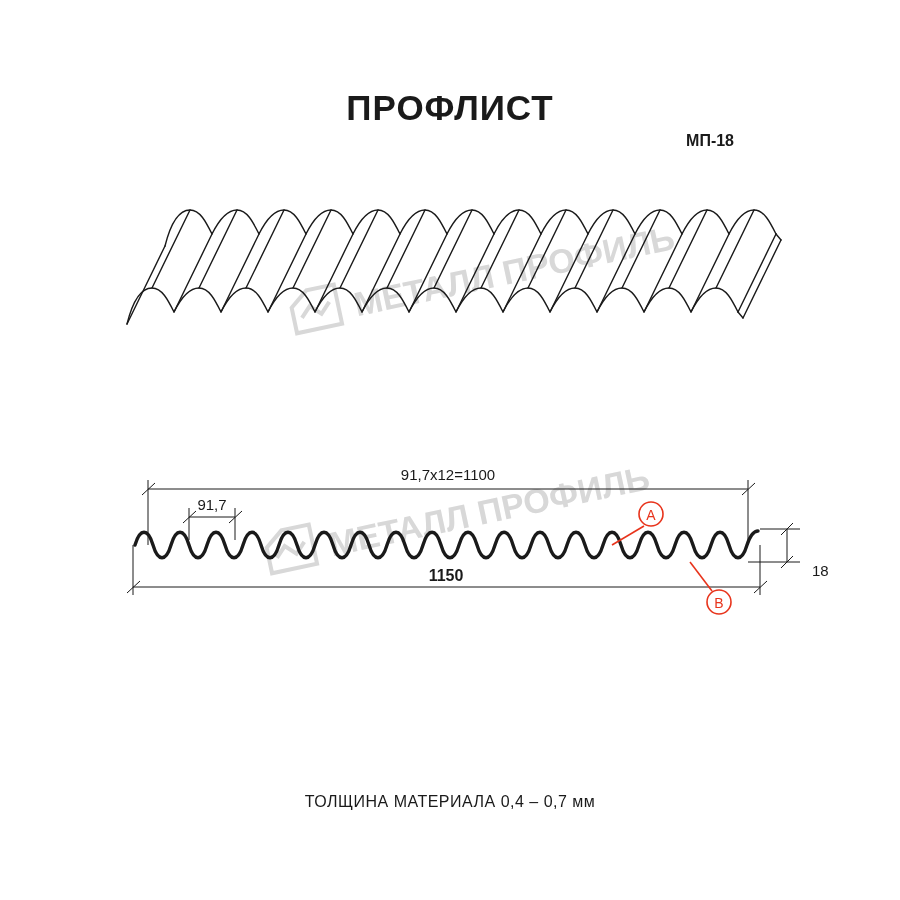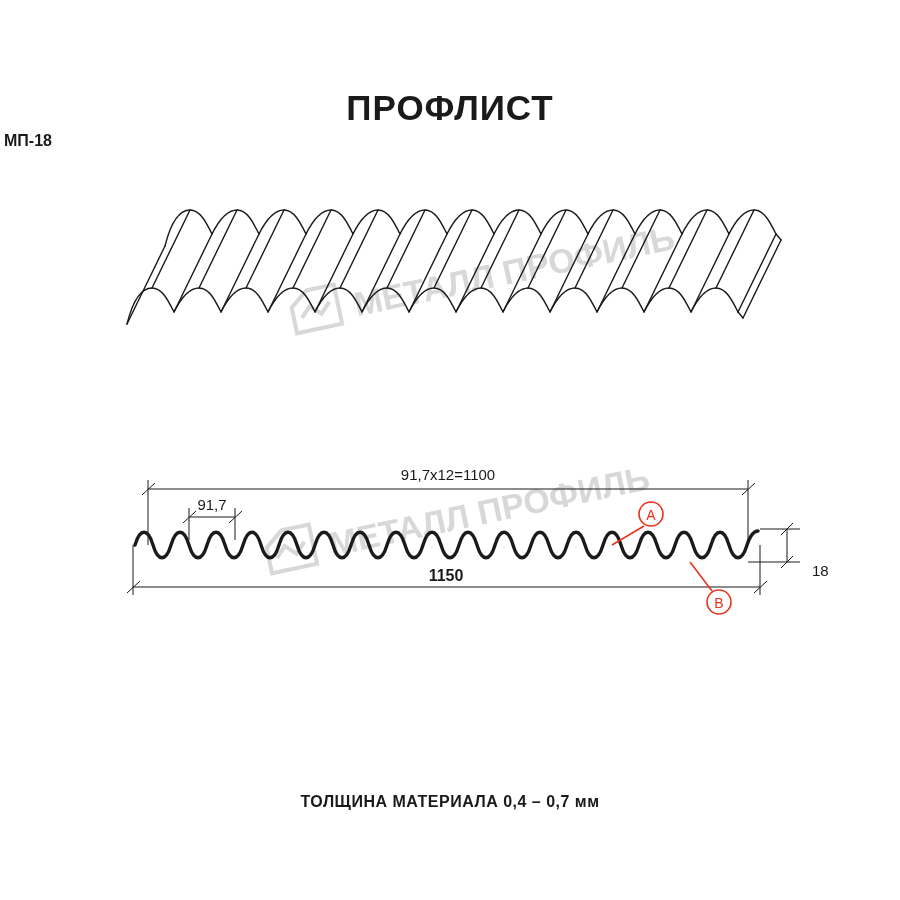--- a/index.html
+++ b/index.html
@@ -28,35 +28,35 @@
     text-align: center;
     font-size: 35px;
     font-weight: bold;
     letter-spacing: 1px;
     color: #1a1a1a;
     margin-top: 10px;
   }
   .subtitle {
     position: absolute;
     top: 132px;
-    left: 4px;
+    left: 14px;
     width: 720px;
-    text-align: left;
+    text-align: right;
     font-size: 16px;
     font-weight: bold;
     color: #1a1a1a;
   }
   .footer-note {
     position: absolute;
     top: 793px;
     left: 0;
     width: 900px;
     text-align: center;
     font-size: 16px;
-    font-weight: bold;
+    font-weight: normal;
     letter-spacing: 0.5px;
     color: #1a1a1a;
   }
   svg.drawing {
     position: absolute;
     top: 0;
     left: 0;
   }
   .wm-text {
     font-family: "Liberation Sans", sans-serif;

